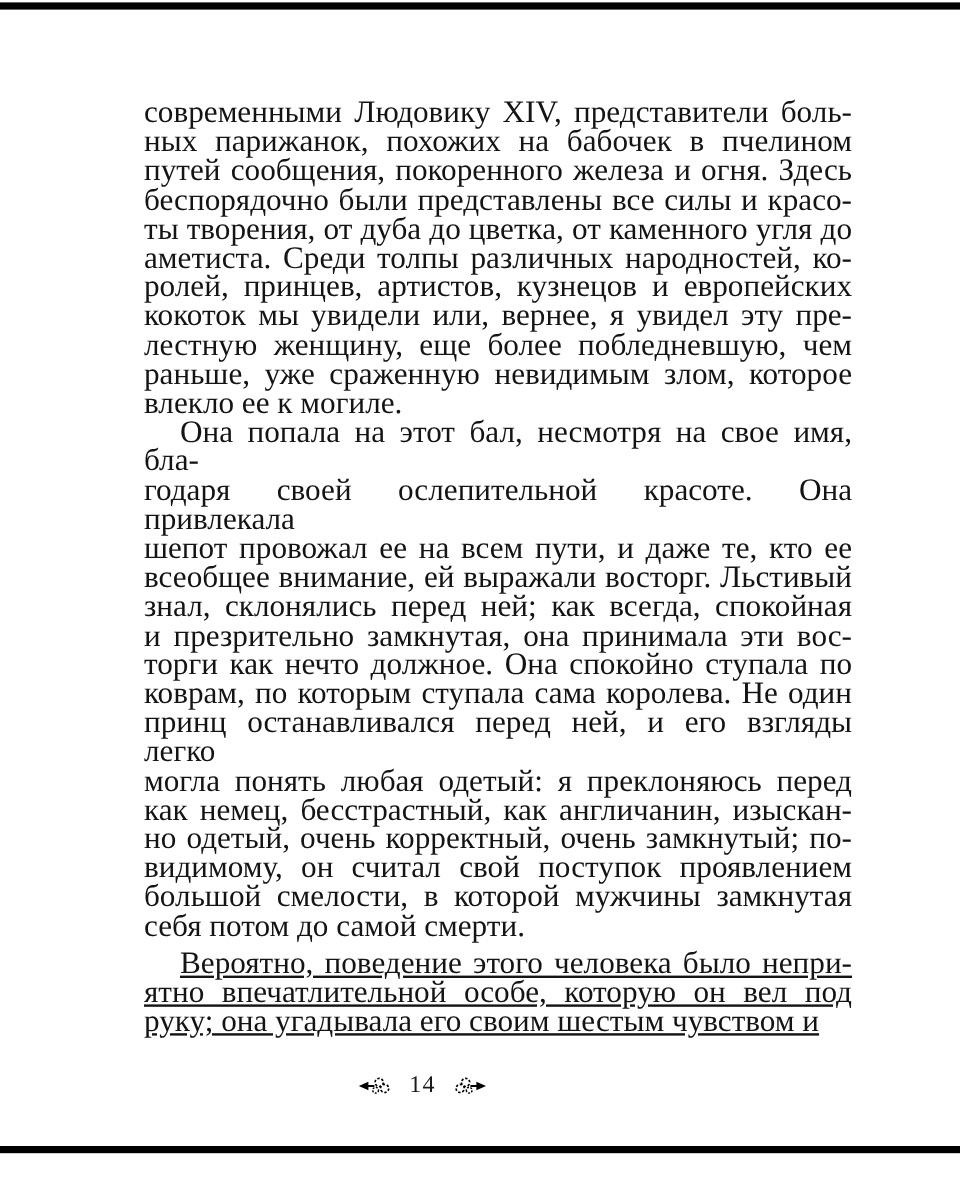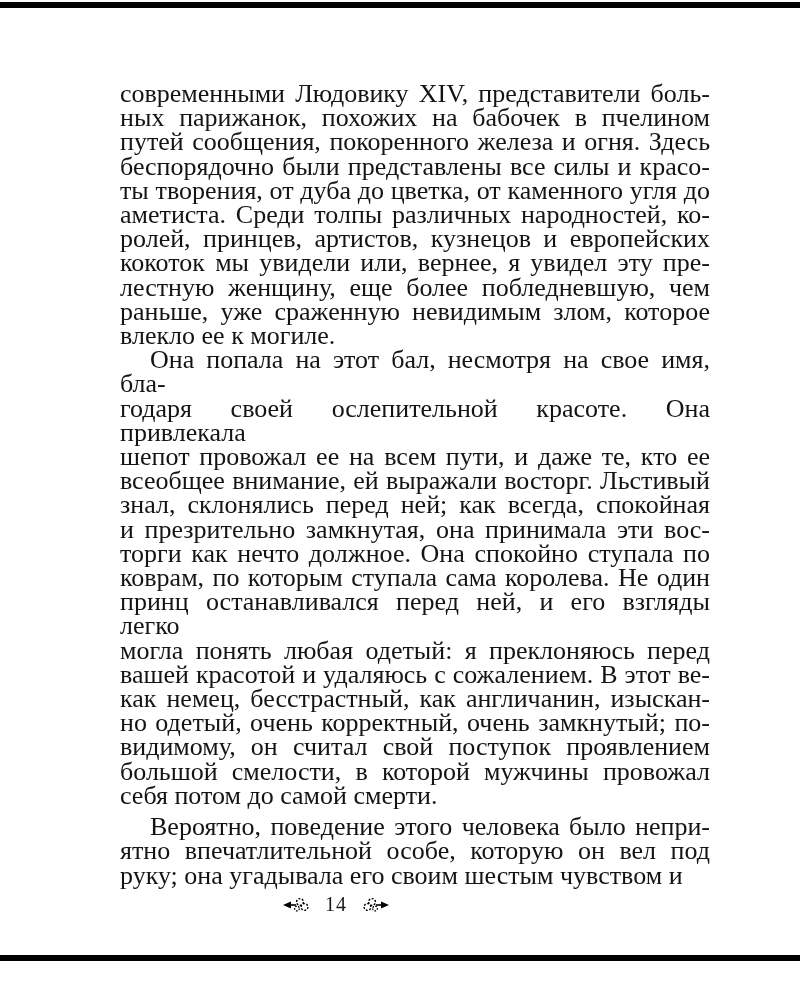--- a/index.html
+++ b/index.html
@@ -17,31 +17,31 @@
   #top-bar { top: 2px; }
   #bottom-bar { top: 955px; }
   #text-block {
     position: absolute;
     left: 120px; top: 82px; width: 590px;
     color: #141414;
     font-size: 26px;
     line-height: 24.2px;
   }
   .paragraph { margin: 0; }
-  .paragraph.gap-before { margin-top: 7px; }
+  .paragraph.gap-before { margin-top: 7px; text-decoration: underline; }
   .text-line {
     text-align: justify;
     text-align-last: justify;
     white-space: normal;
   }
   .text-line.last-line { text-align-last: left; }
   .paragraph.indented .text-line:first-child { text-indent: 30px; }
   #page-footer {
     position: absolute;
-    left: 0; top: 893px; width: 672px;
+    left: 16px; top: 893px; width: 672px;
     display: flex; align-items: center; justify-content: center;
     gap: 15px;
     color: #1a1a1a;
   }
   #page-number {
     font-size: 20px;
     letter-spacing: 1px;
   }
   .ornament { display: inline-flex; align-items: center; }
   .ornament.flipped svg { transform: scaleX(-1); }
@@ -69,25 +69,24 @@
       <div class="text-line">Она попала на этот бал, несмотря на свое имя, бла-</div>
       <div class="text-line">годаря своей ослепительной красоте. Она привлекала</div>
       <div class="text-line">шепот провожал ее на всем пути, и даже те, кто ее</div>
       <div class="text-line">всеобщее внимание, ей выражали восторг. Льстивый</div>
       <div class="text-line">знал, склонялись перед ней; как всегда, спокойная</div>
       <div class="text-line">и презрительно замкнутая, она принимала эти вос-</div>
       <div class="text-line">торги как нечто должное. Она спокойно ступала по</div>
       <div class="text-line">коврам, по которым ступала сама королева. Не один</div>
       <div class="text-line">принц останавливался перед ней, и его взгляды легко</div>
       <div class="text-line">могла понять любая одетый: я преклоняюсь перед</div>
-      <div class="text-line">вашей красотой и удаляюсь с сожалением. В этот ве-</div>
       <div class="text-line">как немец, бесстрастный, как англичанин, изыскан-</div>
       <div class="text-line">но одетый, очень корректный, очень замкнутый; по-</div>
       <div class="text-line">видимому, он считал свой поступок проявлением</div>
-      <div class="text-line">большой смелости, в которой мужчины провожал</div>
+      <div class="text-line">большой смелости, в которой мужчины замкнутая</div>
       <div class="text-line last-line">себя потом до самой смерти.</div>
     </div>
     <div class="paragraph indented gap-before">
       <div class="text-line">Вероятно, поведение этого человека было непри-</div>
       <div class="text-line">ятно впечатлительной особе, которую он вел под</div>
       <div class="text-line last-line">руку; она угадывала его своим шестым чувством и</div>
     </div>
   </div>
 
 <div id="page-footer">

